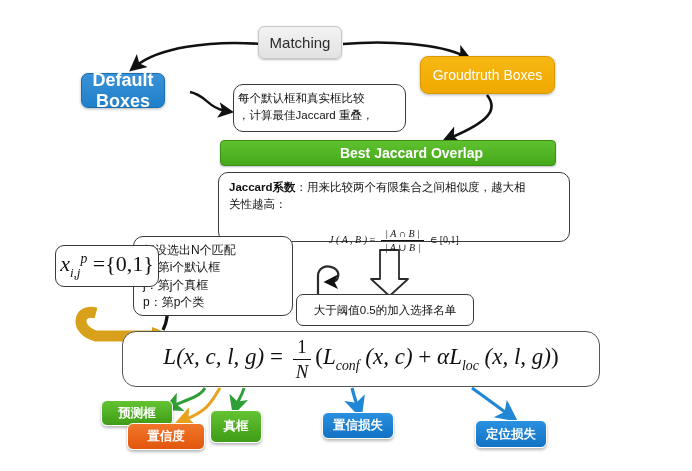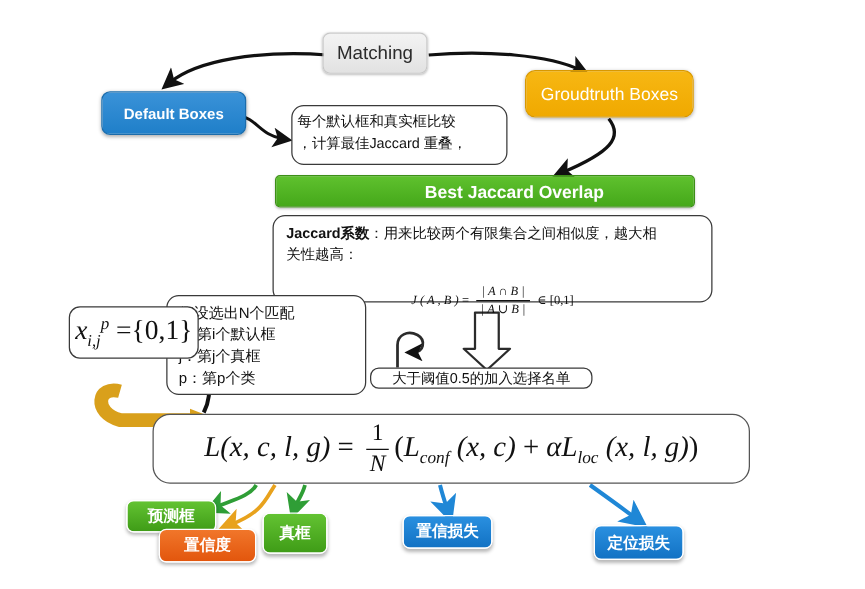--- a/index.html
+++ b/index.html
@@ -15,24 +15,24 @@
   
   .n-matching{
     left:258px;top:26px;width:84px;height:33px;
     background:linear-gradient(#f3f3f3,#e2e2e2);
     border:1px solid #c8c8c8;border-radius:6px;
     color:#2b2b2b;font-size:15px;
     box-shadow:0 1px 2px rgba(0,0,0,.25);
   }
   
   .n-default{
-    left:81px;top:73px;width:116px;height:35px;
+    left:81px;top:73px;width:84px;height:35px;
     background:linear-gradient(#3a92d8,#1f7fc9);
     border:1px solid #1b6cab;border-radius:7px;
-    color:#ffffff;font-size:12px;font-weight:bold;
+    color:#ffffff;font-size:18px;font-weight:bold;
     box-shadow:0 1px 3px rgba(0,0,0,.3);
   }
   
   .n-gt{
     left:420px;top:56px;width:135px;height:38px;
     background:linear-gradient(#f7b713,#f0a900);
     border:1px solid #d89800;border-radius:8px;
     color:#ffffff;font-size:14px;
     box-shadow:0 1px 3px rgba(0,0,0,.3);
   }
@@ -59,21 +59,21 @@
   .c-jaccard{
     left:218px;top:172px;width:352px;height:70px;
     padding:6px 10px;font-size:11.5px;line-height:1.5;
   }
   .c-jaccard b{font-weight:bold;}
   .c-assume{
     left:133px;top:236px;width:160px;height:80px;
     padding:5px 9px;font-size:12px;line-height:1.45;
   }
   .c-thresh{
-    left:296px;top:294px;width:178px;height:17px;
+    left:296px;top:294px;width:178px;height:32px;
     display:flex;align-items:center;justify-content:center;
     font-size:11.5px;border-radius:7px;
   }
   .c-xij{
     left:55px;top:245px;width:104px;height:42px;
     display:flex;align-items:center;justify-content:center;
     border-radius:9px;
   }
   .c-loss{
     left:122px;top:331px;width:478px;height:56px;

